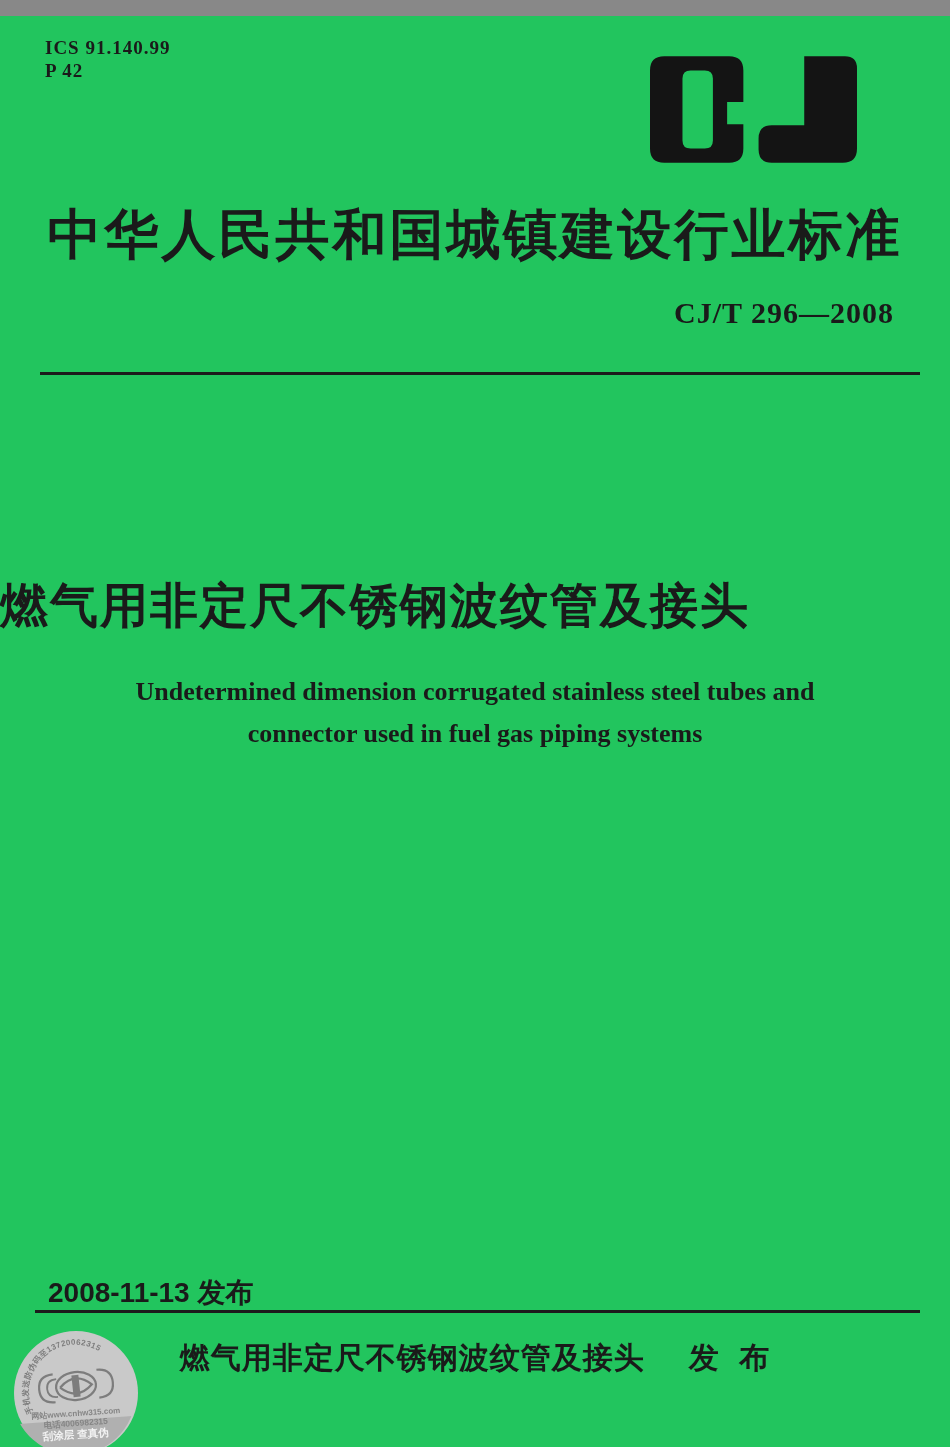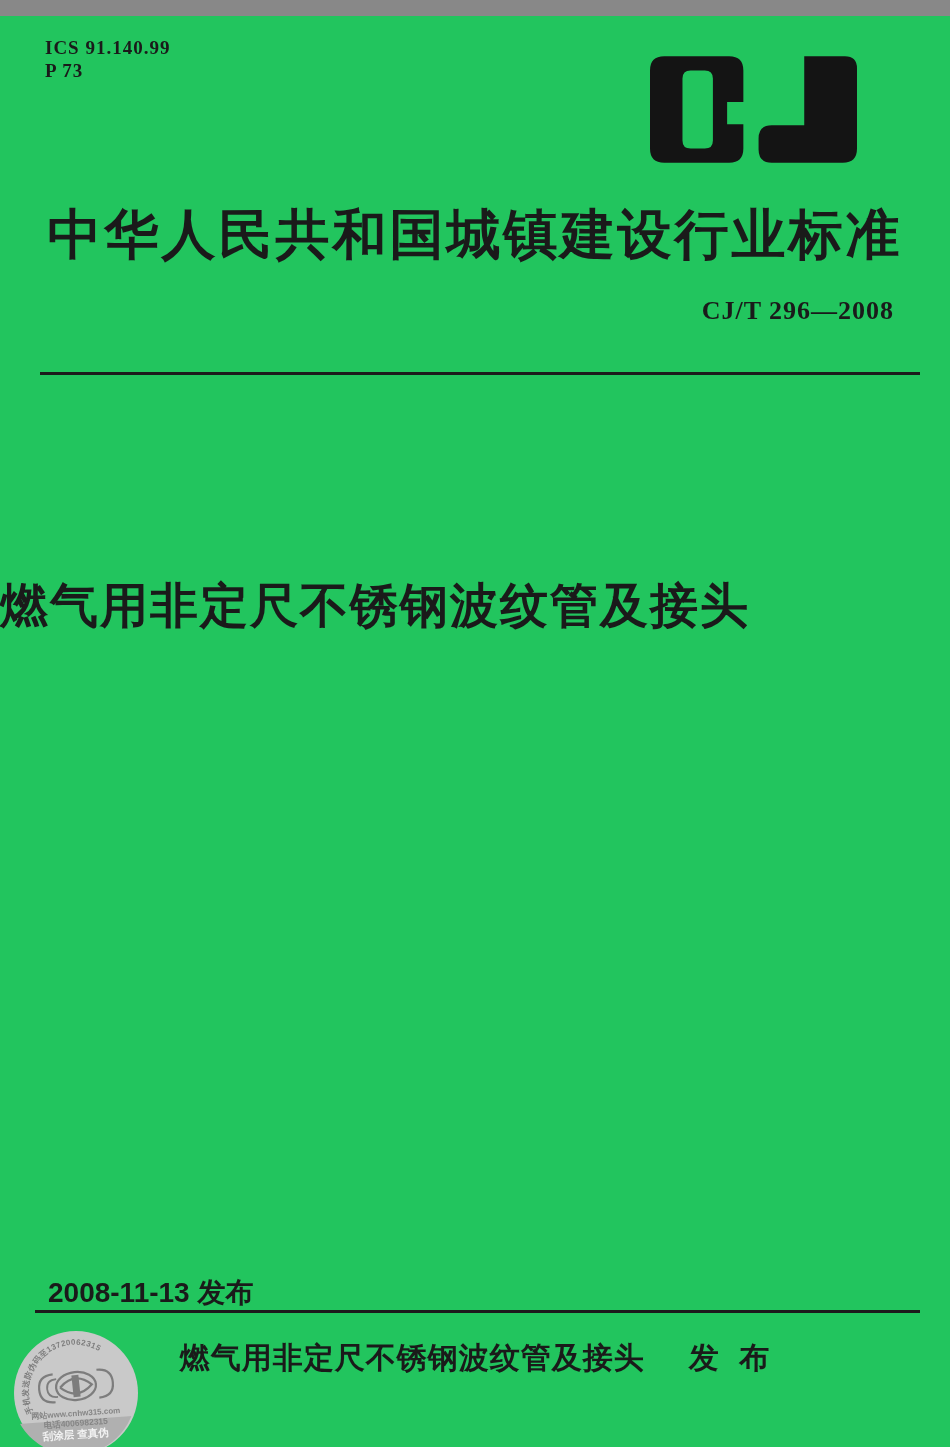--- a/index.html
+++ b/index.html
@@ -42,21 +42,21 @@
     font-size: 54px;
     letter-spacing: 3px;
     white-space: nowrap;
   }
   .std-number {
     position: absolute;
     top: 280px;
     right: 56px;
     font-family: "Liberation Serif", "DejaVu Serif", serif;
     font-weight: bold;
-    font-size: 26px;
+    font-size: 30px;
     letter-spacing: 1px;
   }
   .rule { position: absolute; background: #1c1c1c; }
   .rule-top { top: 356px; left: 40px; width: 880px; height: 3px; }
   .rule-bottom { top: 1294px; left: 35px; width: 885px; height: 3px; }
   .main-title {
     position: absolute;
     top: 558px;
     left: 0;
     width: 100%;
@@ -114,37 +114,41 @@
     font-family: "Liberation Sans", "DejaVu Sans", sans-serif;
   }
 </style>
 </head>
 <body>
 
 <div class="page">
 
   <div class="ics">
     <div>ICS 91.140.99</div>
-    <div>P 73</div>
+    <div>P 42</div>
   </div>
 
   <svg class="cj-logo" viewBox="0 0 204 105" xmlns="http://www.w3.org/2000/svg" role="img">
     <path fill="#141414" fill-rule="evenodd" d="M14,0 H78 Q92,0 92,14 V45 H76 V67 H92 V91 Q92,105 78,105 H14 Q0,105 0,91 V14 Q0,0 14,0 Z
          M40,14 H54 Q62,14 62,22 V83 Q62,91 54,91 H40 Q32,91 32,83 V22 Q32,14 40,14 Z"></path>
     <path fill="#141414" d="M152,0 H192 Q204,0 204,12 V91 Q204,105 190,105 H120 Q107,105 107,92 V81 Q107,68 120,68 H152 Z"></path>
   </svg>
 
   <div class="header-title">中华人民共和国城镇建设行业标准</div>
 
   <div class="std-number">CJ/T 296—2008</div>
 
   <div class="rule rule-top"></div>
 
   <div class="main-title">燃气用非定尺不锈钢波纹管及接头</div>
 
+  <div class="english-title">
+    <div>Undetermined dimension corrugated stainless steel tubes and</div>
+    <div>connector used in fuel gas piping systems</div>
+  </div>
 
   <div class="dates">
     <span>2008-11-13 发布</span>
   </div>
 
   <div class="rule rule-bottom"></div>
 
   <div class="publisher-row">
     <span>燃气用非定尺不锈钢波纹管及接头</span><span class="publish-label">发 布</span>
   </div>

